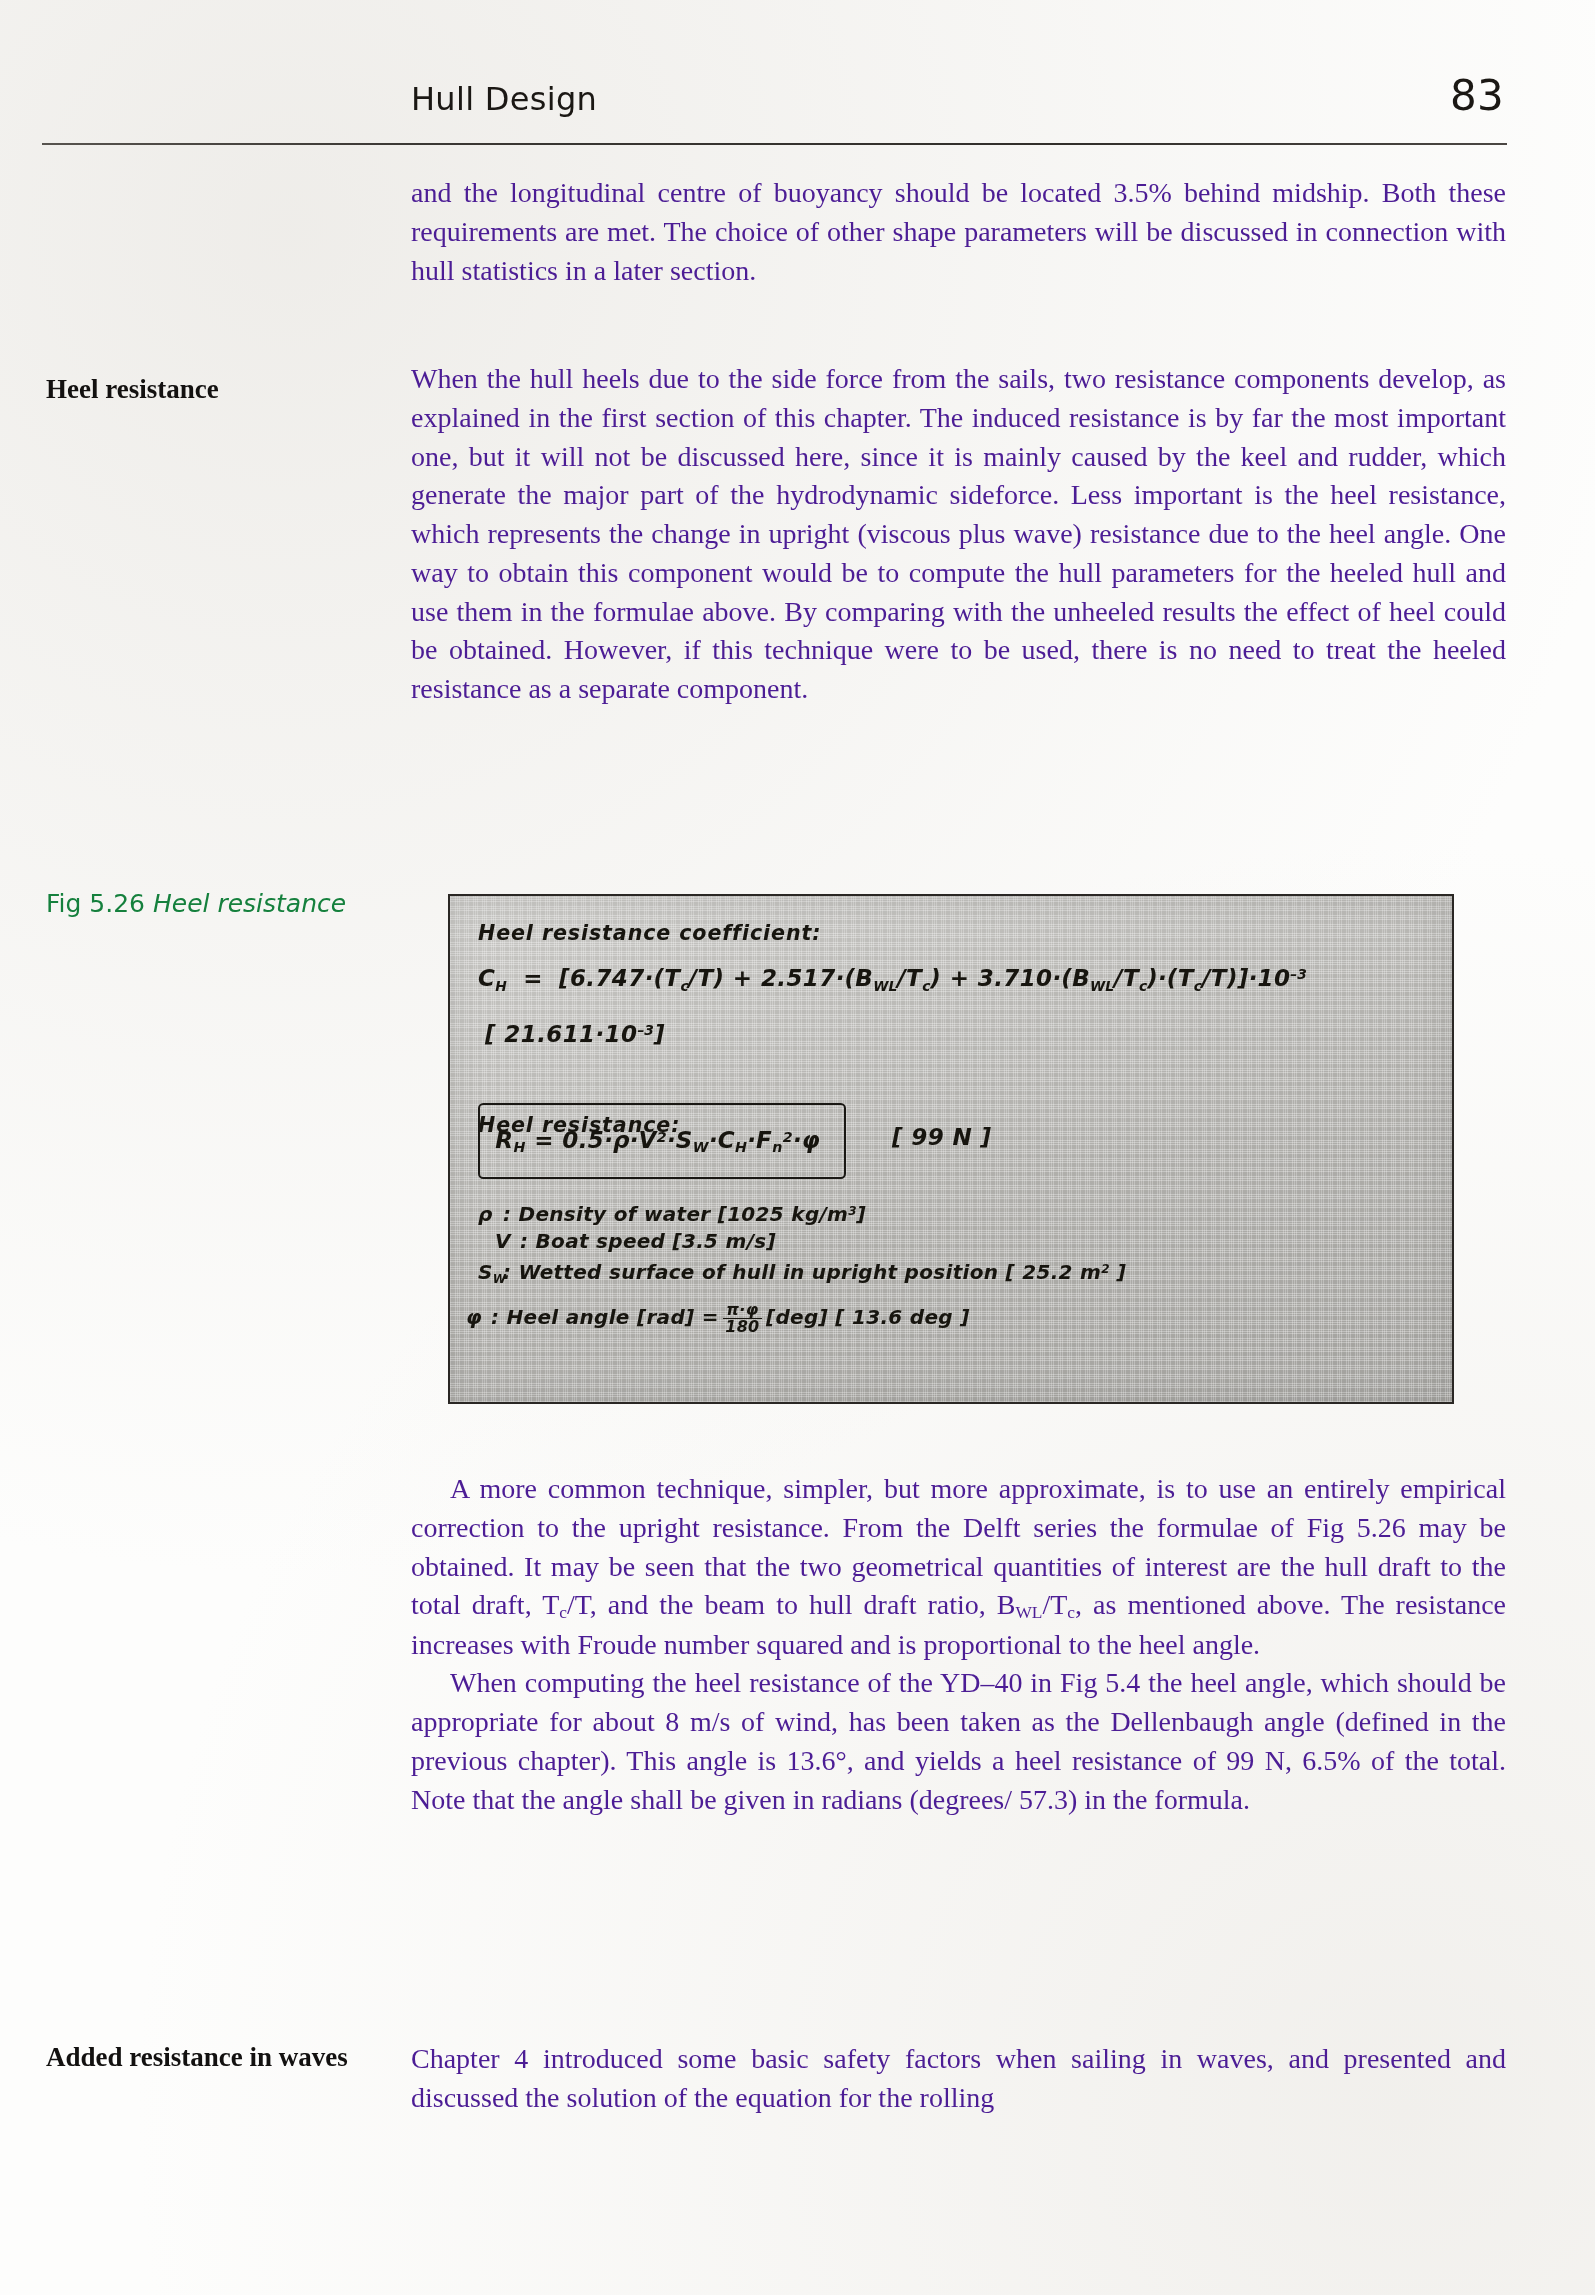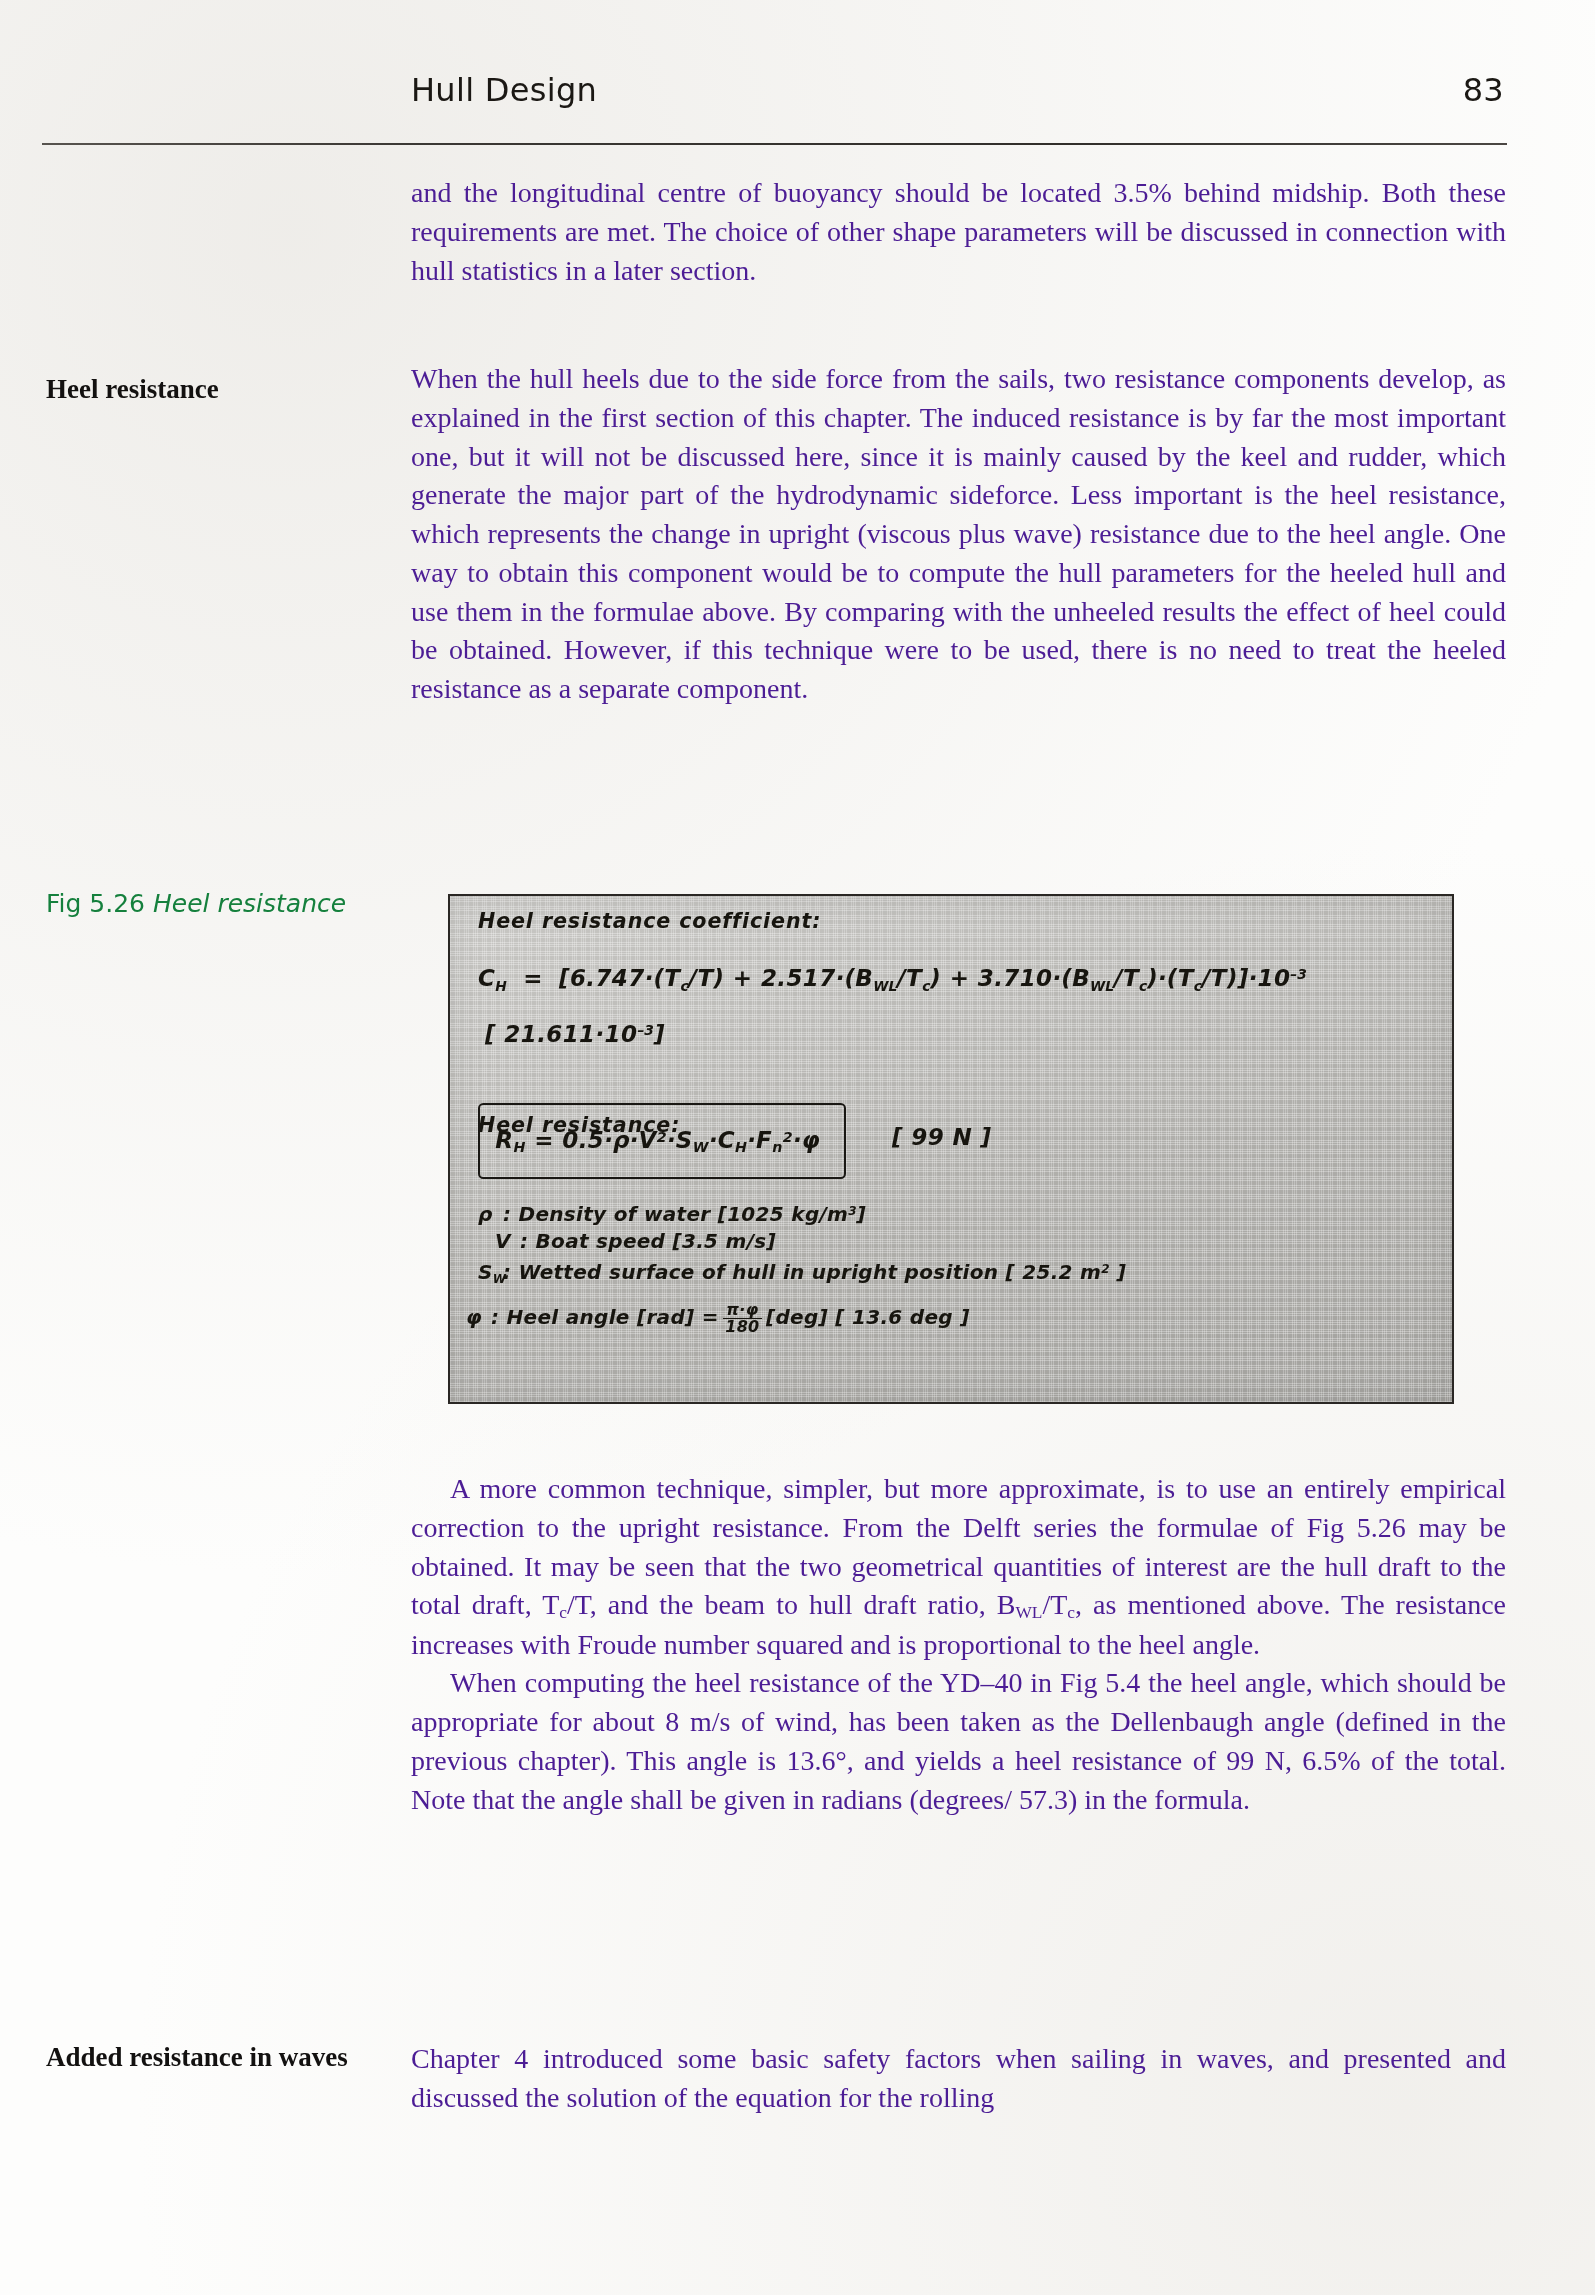--- a/index.html
+++ b/index.html
@@ -21,21 +21,21 @@
   .sheet { position:absolute; left:0; top:0; width:1356px; height:2295px; }
 
   
   .head {
     position:absolute; left:411px; top:71px; width:1093px;
     display:flex; justify-content:space-between; align-items:baseline;
     font-family:"DejaVu Sans", sans-serif;
     font-size:32px; font-weight:400; color:#1b1814;
     letter-spacing:0.3px;
   }
-  .head .folio { font-size:32px; }
+  .head .folio { font-size:42px; }
   .rule {
     position:absolute; left:42px; top:143px; width:1465px; height:2.4px;
     background:linear-gradient(90deg,#4a4641 0%,#2b2824 25%,#201d19 70%,#3b3733 100%);
     opacity:.92;
   }
 
   
   .side {
     position:absolute; left:46px; width:376px;
     font-family:"Liberation Serif", serif;
@@ -134,21 +134,21 @@
     <p class="para">When the hull heels due to the side force from the sails, two resistance components develop, as explained in the first section of this chapter. The induced resistance is by far the most important one, but it will not be discussed here, since it is mainly caused by the keel and rudder, which generate the major part of the hydrodynamic sideforce. Less important is the heel resistance, which represents the change in upright (viscous plus wave) resistance due to the heel angle. One way to obtain this component would be to compute the hull parameters for the heeled hull and use them in the formulae above. By comparing with the unheeled results the effect of heel could be obtained. However, if this technique were to be used, there is no need to treat the heeled resistance as a separate component.</p>
   </div>
 
   <div class="side fig" style="top:888px;">
     <span>Fig 5.26</span>
     <i>Heel resistance</i>
   </div>
 
   <div class="figbox">
 
-    <div class="fx lbl" style="left:28px; top:13px;">Heel resistance coefficient:</div>
+    <div class="fx lbl" style="left:28px; top:25px;">Heel resistance coefficient:</div>
 
     <div class="fx eq" style="left:28px; top:69px;">
       <span>C<sub>H</sub></span>
       <span class="dot">&nbsp;=&nbsp;</span>
       <span>[6.747<span class="dot">·</span>(T<sub>c</sub>/T) + 2.517<span class="dot">·</span>(B<sub>WL</sub>/T<sub>c</sub>) + 3.710<span class="dot">·</span>(B<sub>WL</sub>/T<sub>c</sub>)<span class="dot">·</span>(T<sub>c</sub>/T)]<span class="dot">·</span>10<sup>–3</sup></span>
     </div>
 
     <div class="fx eq" style="left:35px; top:125px;">
       <span>[ 21.611·10</span><sup>–3</sup><span>]</span>
     </div>

